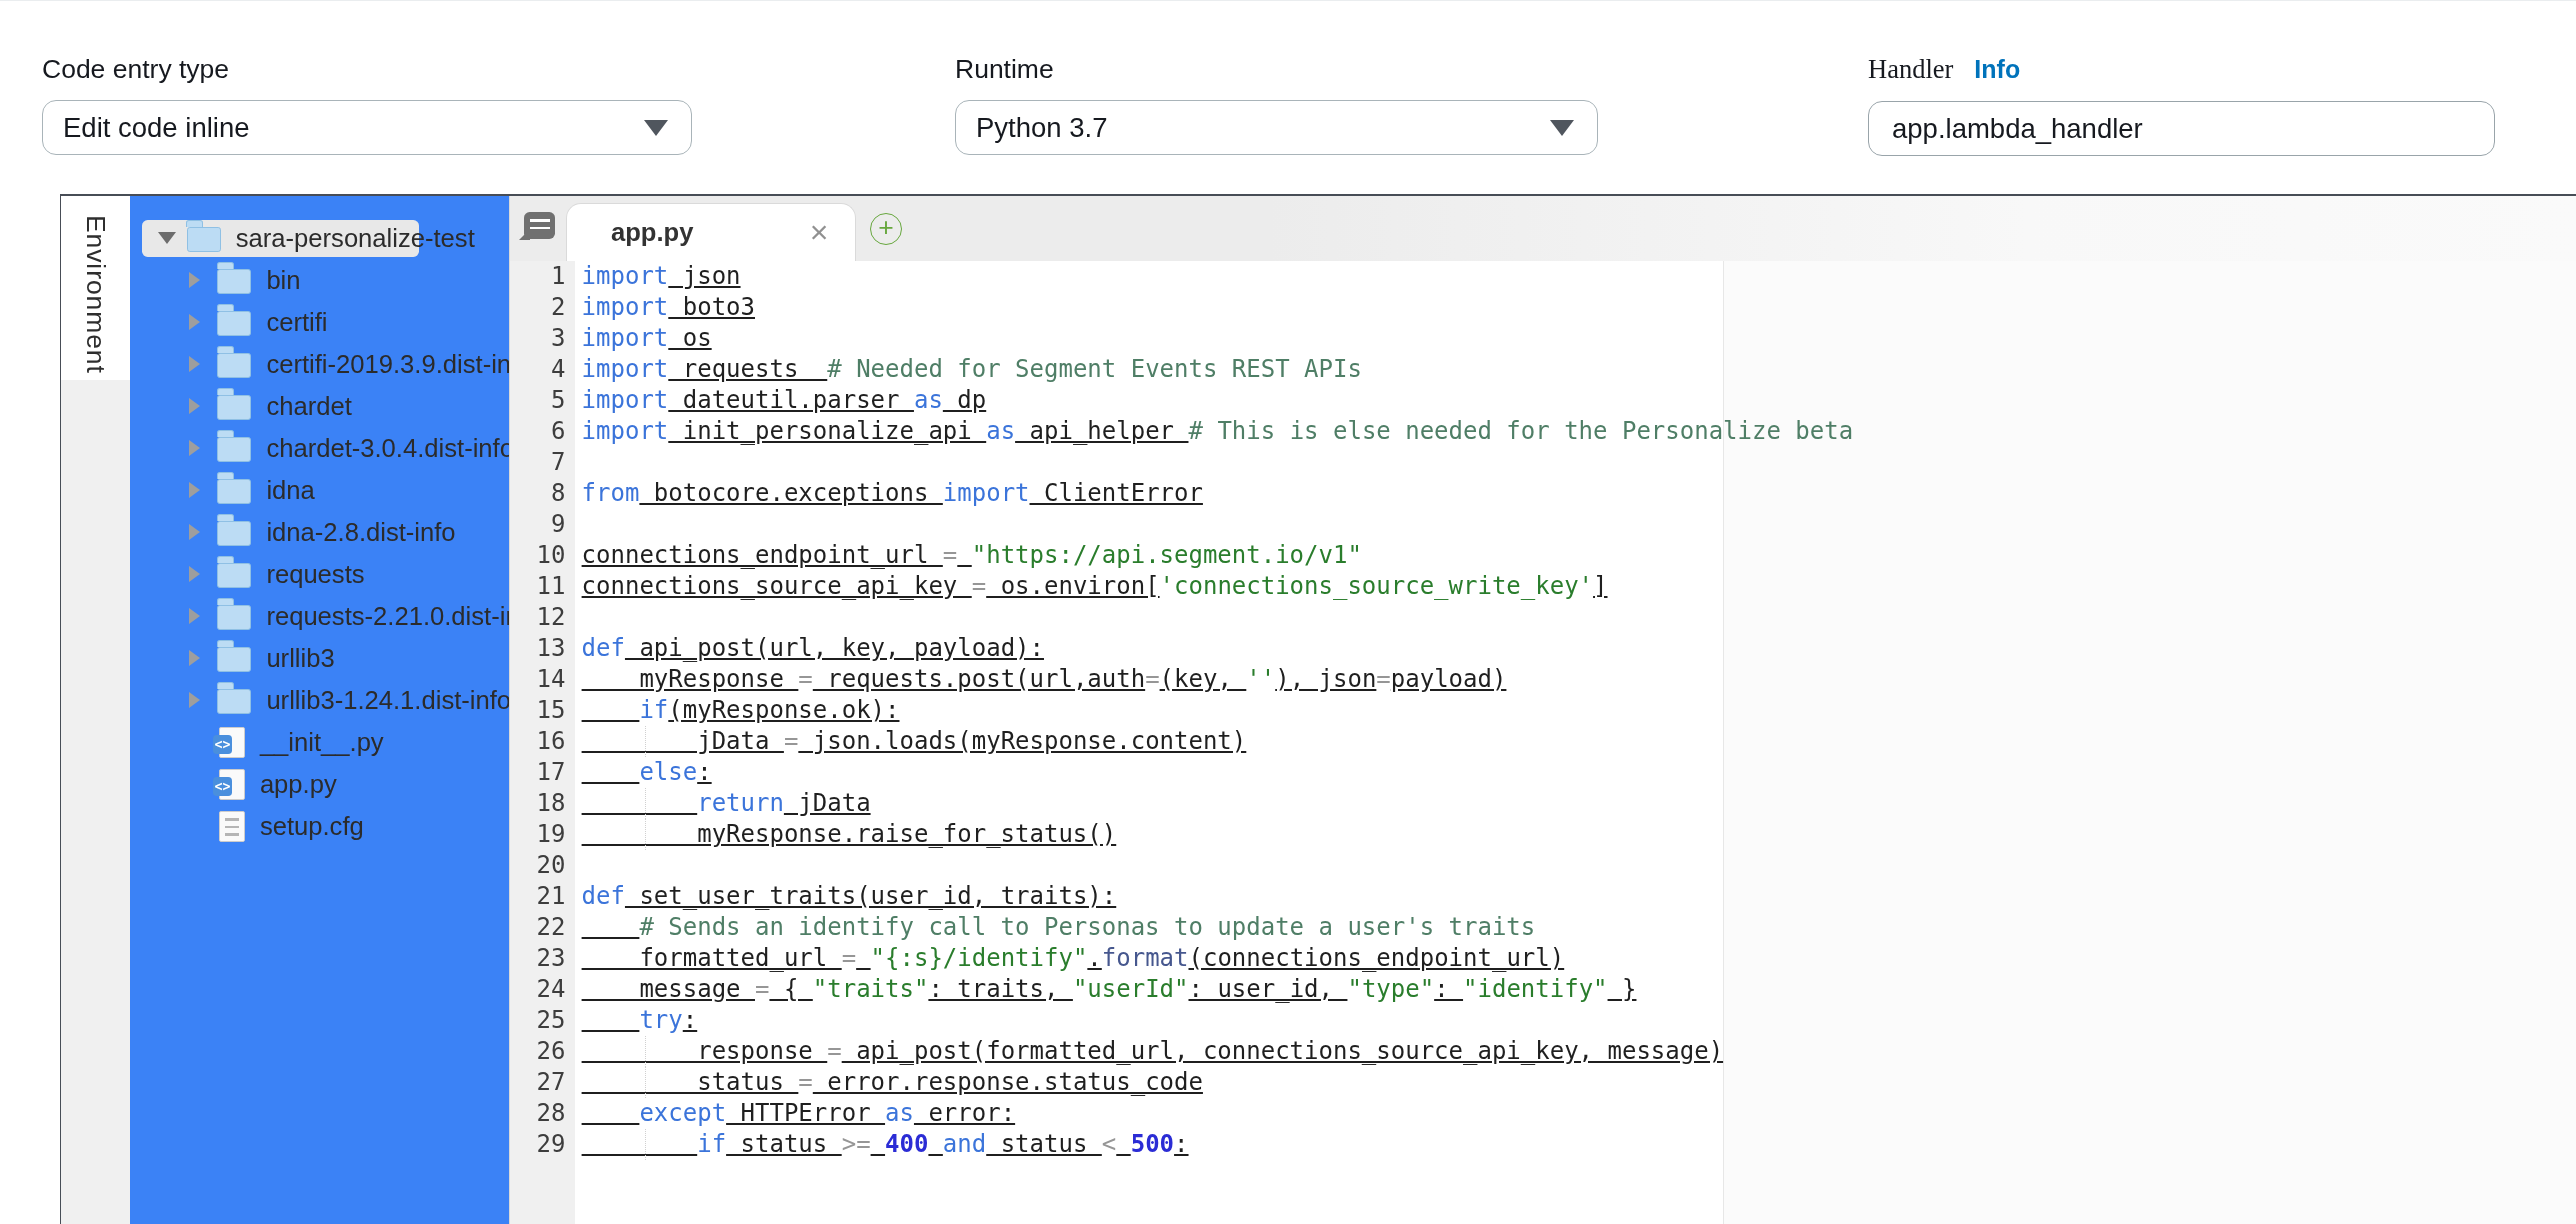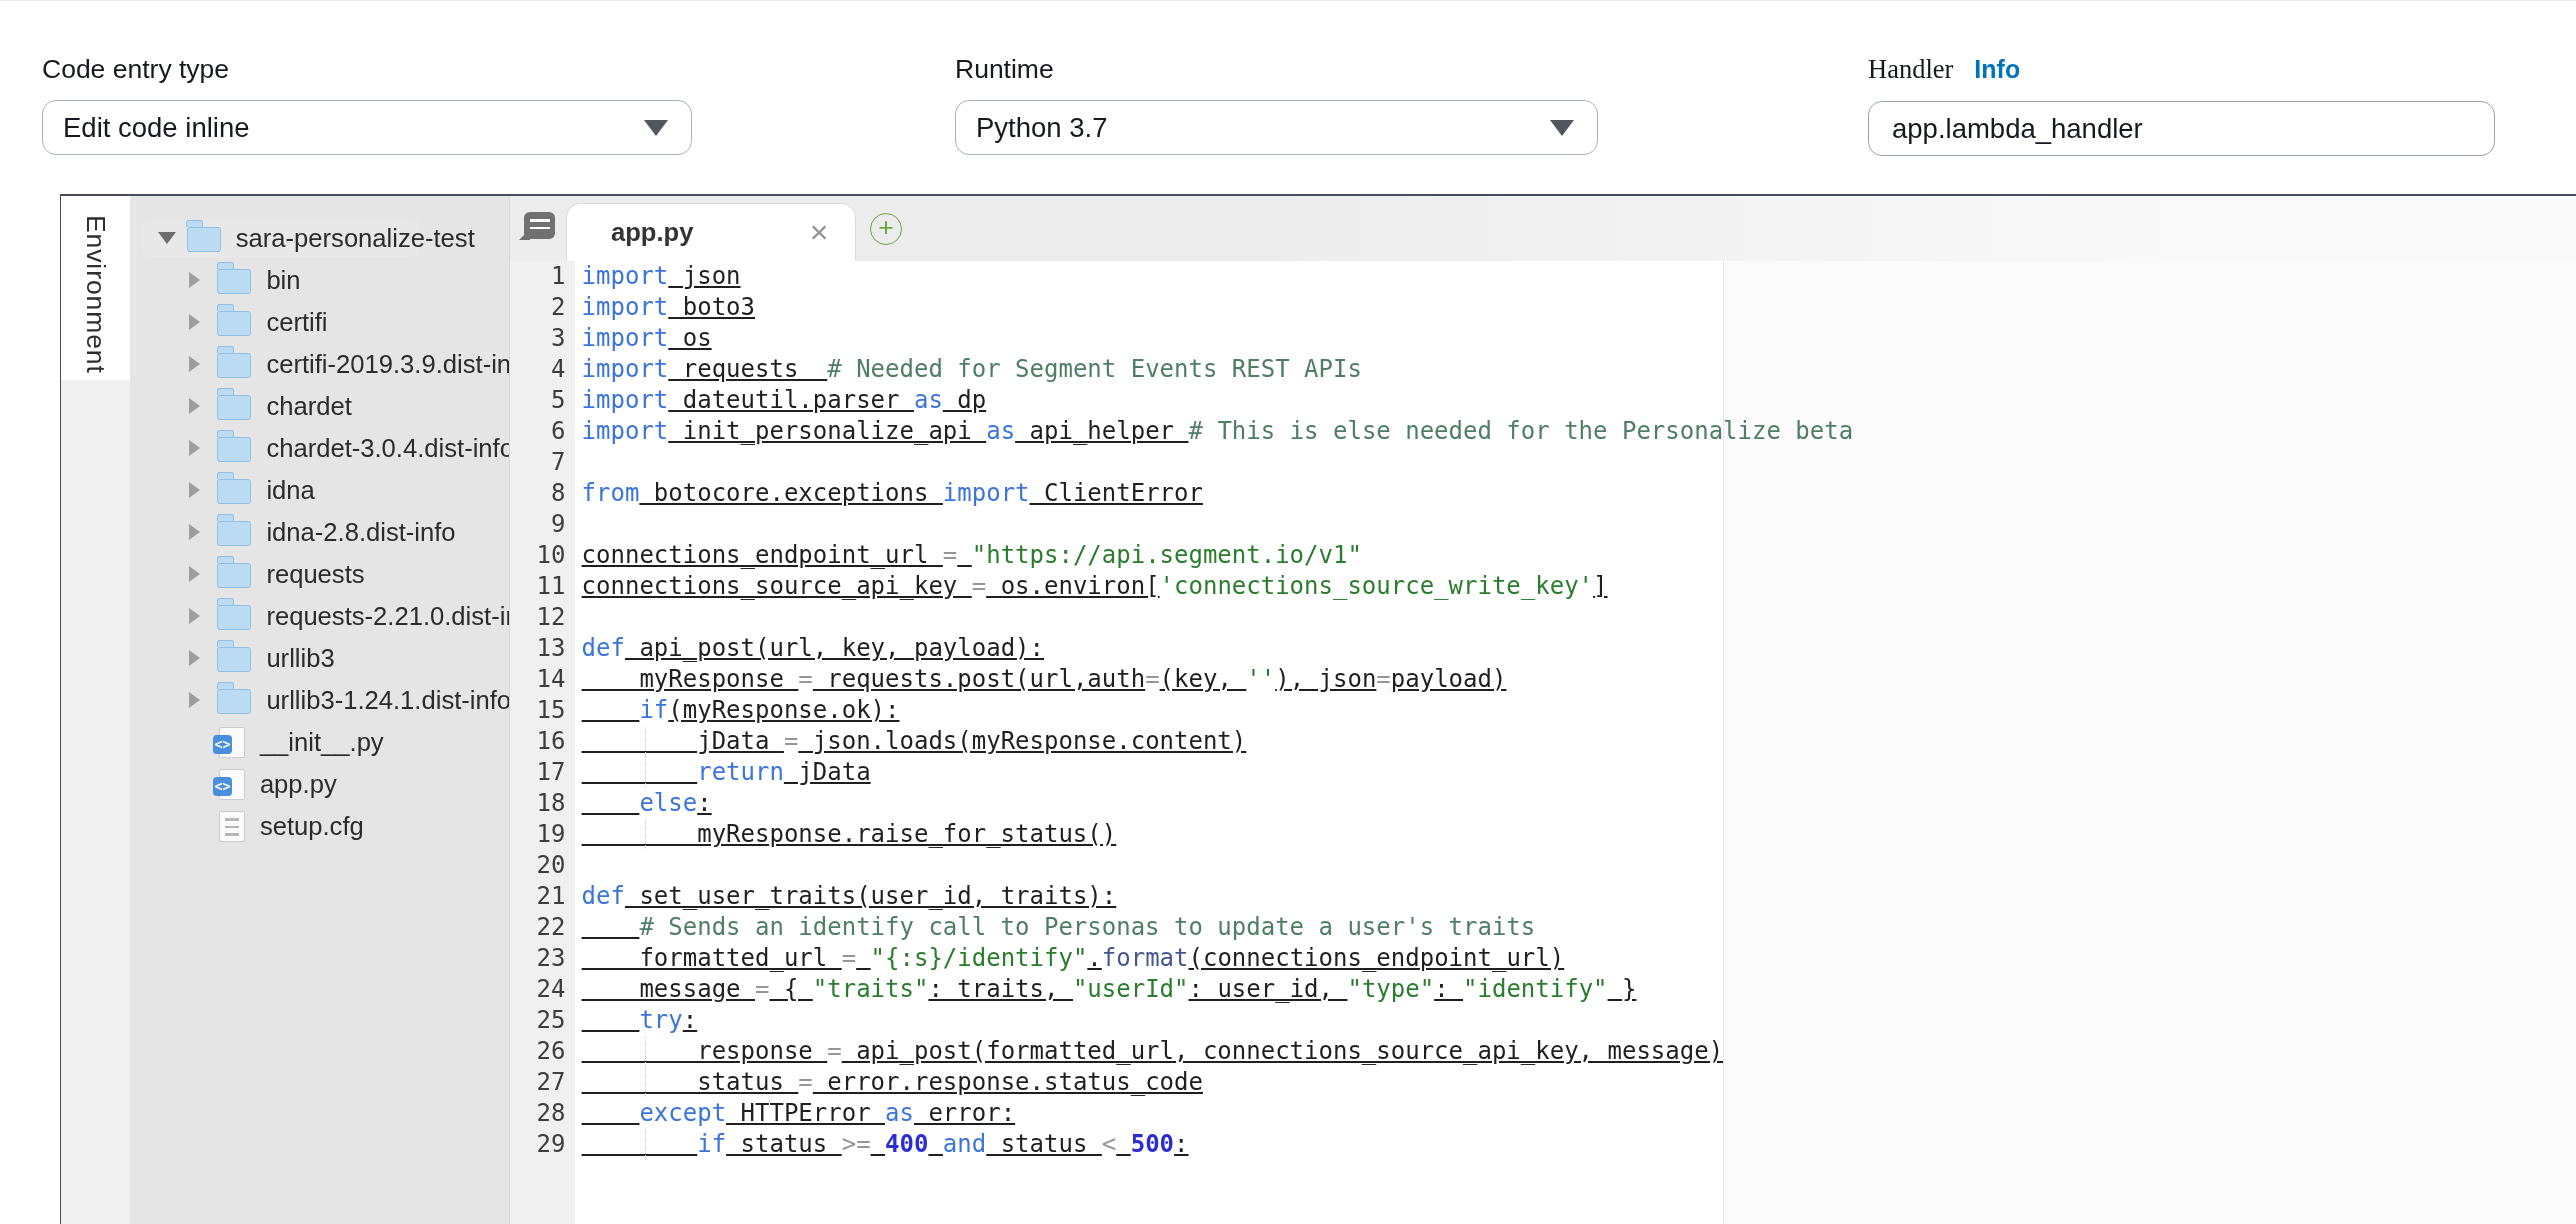--- a/index.html
+++ b/index.html
@@ -31,21 +31,21 @@
 
   .ide-body { flex:1; display:flex; min-height:0; }
 
   
   .rail { width:69px; background:#f0f0f0; flex:none; }
   .env-tab { width:100%; height:184px; background:#fff; display:flex;
     align-items:center; justify-content:center; padding-top:13.3px; }
   .env-label { writing-mode:vertical-rl; font-size:26.5px; color:#2e2e2e; letter-spacing:0.9px; }
 
   
-  .tree { width:380px; flex:none; background:#e5e5e5; border-right:1.9px solid #d8d8d8;
+  .tree { width:380px; flex:none; background:#3b82f6; border-right:1.9px solid #d8d8d8;
     padding-top:21px; overflow:hidden; }
   .tree-row { position:relative; height:42px; display:flex; align-items:center; }
   .tree-row.depth0 { padding-left:28.4px; }
   .tree-row.depth1 { padding-left:59px; }
   .sel-bg { position:absolute; left:12.3px; top:2.8px; width:277px; height:37px;
     background:#e8e8e8; border-radius:5.7px; }
   .caret { width:28.4px; flex:none; position:relative; z-index:1; }
   .caret-open::before { content:""; display:block; width:0; height:0;
     border-left:9.5px solid transparent; border-right:9.5px solid transparent;
     border-top:12.3px solid #6c6c6c; }
@@ -273,22 +273,22 @@
               <div class="code-line"></div>
               <div class="code-line"><span class="tk-k">from</span><span class="tk-p"> botocore.exceptions </span><span class="tk-k">import</span><span class="tk-p"> ClientError</span></div>
               <div class="code-line"></div>
               <div class="code-line"><span class="tk-p">connections_endpoint_url </span><span class="tk-o">=</span><span class="tk-p"> </span><span class="tk-s">"https://api.segment.io/v1"</span></div>
               <div class="code-line"><span class="tk-p">connections_source_api_key </span><span class="tk-o">=</span><span class="tk-p"> os.environ[</span><span class="tk-s">'connections_source_write_key'</span><span class="tk-p">]</span></div>
               <div class="code-line"></div>
               <div class="code-line"><span class="tk-k">def</span><span class="tk-p"> api_post(url, key, payload):</span></div>
               <div class="code-line"><span class="tk-p">    myResponse </span><span class="tk-o">=</span><span class="tk-p"> requests.post(url,auth</span><span class="tk-o">=</span><span class="tk-p">(key, </span><span class="tk-s">''</span><span class="tk-p">), json</span><span class="tk-o">=</span><span class="tk-p">payload)</span></div>
               <div class="code-line"><span class="tk-p">    </span><span class="tk-k">if</span><span class="tk-p">(myResponse.ok):</span></div>
               <div class="code-line"><span class="indent-guide"></span><span class="tk-p">        jData </span><span class="tk-o">=</span><span class="tk-p"> json.loads(myResponse.content)</span></div>
+              <div class="code-line"><span class="tk-p">    </span><span class="tk-k">else</span><span class="tk-p">:</span></div>
               <div class="code-line"><span class="indent-guide"></span><span class="tk-p">        </span><span class="tk-k">return</span><span class="tk-p"> jData</span></div>
-              <div class="code-line"><span class="tk-p">    </span><span class="tk-k">else</span><span class="tk-p">:</span></div>
               <div class="code-line"><span class="indent-guide"></span><span class="tk-p">        myResponse.raise_for_status()</span></div>
               <div class="code-line"></div>
               <div class="code-line"><span class="tk-k">def</span><span class="tk-p"> set_user_traits(user_id, traits):</span></div>
               <div class="code-line"><span class="tk-p">    </span><span class="tk-c"># Sends an identify call to Personas to update a user's traits</span></div>
               <div class="code-line"><span class="tk-p">    formatted_url </span><span class="tk-o">=</span><span class="tk-p"> </span><span class="tk-s">"{:s}/identify"</span><span class="tk-p">.</span><span class="tk-f">format</span><span class="tk-p">(connections_endpoint_url)</span></div>
               <div class="code-line"><span class="tk-p">    message </span><span class="tk-o">=</span><span class="tk-p"> { </span><span class="tk-s">"traits"</span><span class="tk-p">: traits, </span><span class="tk-s">"userId"</span><span class="tk-p">: user_id, </span><span class="tk-s">"type"</span><span class="tk-p">: </span><span class="tk-s">"identify"</span><span class="tk-p"> }</span></div>
               <div class="code-line"><span class="tk-p">    </span><span class="tk-k">try</span><span class="tk-p">:</span></div>
               <div class="code-line"><span class="indent-guide"></span><span class="tk-p">        response </span><span class="tk-o">=</span><span class="tk-p"> api_post(formatted_url, connections_source_api_key, message)</span></div>
               <div class="code-line"><span class="indent-guide"></span><span class="tk-p">        status </span><span class="tk-o">=</span><span class="tk-p"> error.response.status_code</span></div>
               <div class="code-line"><span class="tk-p">    </span><span class="tk-k">except</span><span class="tk-p"> HTTPError </span><span class="tk-k">as</span><span class="tk-p"> error:</span></div>

